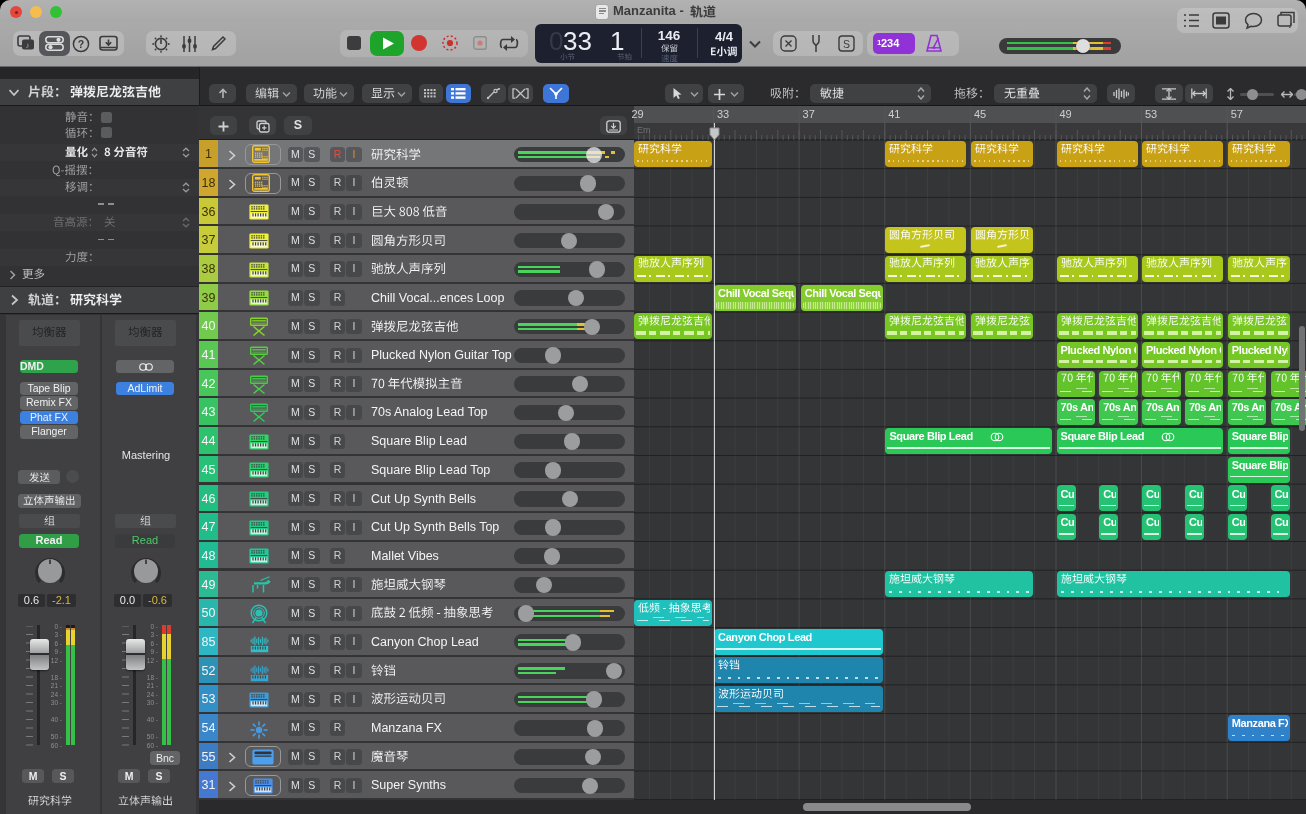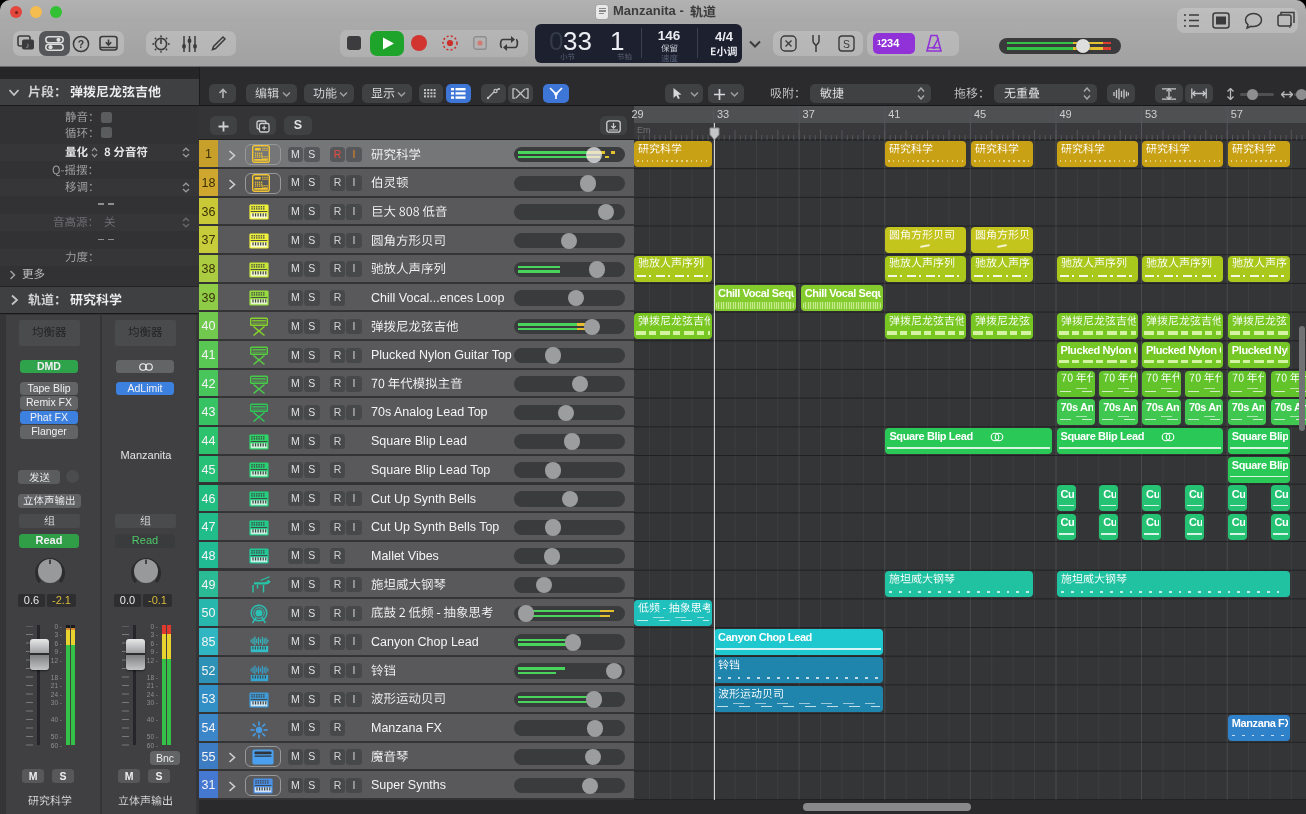--- a/index.html
+++ b/index.html
@@ -518,32 +518,32 @@
 <div style="position:absolute;left:6px;top:315px;width:94px;height:499px;background:#404042;"></div>
 <div style="position:absolute;left:102px;top:315px;width:94px;height:499px;background:#404042;"></div>
     <div style="position:absolute;left:19px;top:320px;width:61px;height:26px;background:#4a4b4d;border-radius:2px;"></div>
     <div style="position:absolute;left:115px;top:320px;width:61px;height:26px;background:#4a4b4d;border-radius:2px;"></div>
     <svg style="position:absolute;left:32.2px;top:326.0px;overflow:visible;" width="34.5" height="13.8">
       <use href="#c27" fill="#242426" transform="translate(0,10.12) scale(0.7188)"></use>
     </svg>
     <svg style="position:absolute;left:128.2px;top:326.0px;overflow:visible;" width="34.5" height="13.8">
       <use href="#c27" fill="#242426" transform="translate(0,10.12) scale(0.7188)"></use>
     </svg>
-    <div style="position:absolute;height:13.5px;border-radius:3.5px;font:10.5px 'Liberation Sans',sans-serif;color:#f0f0f2;text-align:center;line-height:13.5px;left:20px;top:359.5px;width:58px;background:#2fa24c;font-weight:bold;">DMD</div>
+    <div style="position:absolute;height:13.5px;border-radius:3.5px;font:10.5px 'Liberation Sans',sans-serif;color:#f0f0f2;line-height:13.5px;left:20px;top:359.5px;width:58px;background:#2fa24c;font-weight:bold;">DMD</div>
     <div style="position:absolute;height:13.5px;border-radius:3.5px;font:10.5px 'Liberation Sans',sans-serif;color:#f0f0f2;text-align:center;line-height:13.5px;left:20px;top:381.5px;width:58px;background:#626466;">Tape Blip</div>
     <div style="position:absolute;height:13.5px;border-radius:3.5px;font:10.5px 'Liberation Sans',sans-serif;color:#f0f0f2;text-align:center;line-height:13.5px;left:20px;top:396px;width:58px;background:#626466;">Remix FX</div>
     <div style="position:absolute;height:13.5px;border-radius:3.5px;font:10.5px 'Liberation Sans',sans-serif;color:#f0f0f2;text-align:center;line-height:13.5px;left:20px;top:410.5px;width:58px;background:#3c80e0;">Phat FX</div>
     <div style="position:absolute;height:13.5px;border-radius:3.5px;font:10.5px 'Liberation Sans',sans-serif;color:#f0f0f2;text-align:center;line-height:13.5px;left:20px;top:425px;width:58px;background:#626466;">Flanger</div>
     <div style="position:absolute;height:13.5px;border-radius:3.5px;font:10.5px 'Liberation Sans',sans-serif;color:#f0f0f2;text-align:center;line-height:13.5px;left:116px;top:359.5px;width:58px;background:#626466;"></div>
     <svg style="position:absolute;left:138px;top:362.5px" width="16" height="8" viewBox="0 0 16 8">
       <circle cx="5" cy="4" r="3.3" fill="none" stroke="#f0f0f2" stroke-width="1.1"></circle>
       <circle cx="11" cy="4" r="3.3" fill="none" stroke="#f0f0f2" stroke-width="1.1"></circle>
     </svg>
     <div style="position:absolute;height:13.5px;border-radius:3.5px;font:10.5px 'Liberation Sans',sans-serif;color:#f0f0f2;text-align:center;line-height:13.5px;left:116px;top:381.5px;width:58px;background:#3c80e0;">AdLimit</div>
-    <div style="position:absolute;left:116px;top:449px;width:60px;text-align:center;font:11px 'Liberation Sans',sans-serif;color:#e4e4e6;">Manzanita</div>
+    <div style="position:absolute;left:116px;top:449px;width:60px;text-align:center;font:11px 'Liberation Sans',sans-serif;color:#e4e4e6;">Mastering</div>
     <div style="position:absolute;left:18px;top:470px;width:42px;height:13.5px;border-radius:3.5px;background:#5a5c5e;"></div>
     <svg style="position:absolute;left:28.5px;top:471.5px;overflow:visible;" width="21.0" height="12.6">
       <use href="#c28" fill="#f0f0f2" transform="translate(0,9.24) scale(0.6562)"></use>
     </svg>
     <div style="position:absolute;left:66px;top:470px;width:13px;height:13px;border-radius:50%;background:#4a4c4e;"></div>
     <div style="position:absolute;left:18px;top:493.5px;width:63px;height:14px;border-radius:3.5px;background:#606264;"></div>
     <svg style="position:absolute;left:23.2px;top:495.0px;overflow:visible;" width="52.5" height="12.6">
       <use href="#c29" fill="#f0f0f2" transform="translate(0,9.24) scale(0.6562)"></use>
     </svg>
     <div style="position:absolute;left:19px;top:514px;width:61px;height:13.5px;background:#4a4b4d;border-radius:2px;"></div>
@@ -564,21 +564,21 @@
 </svg>
     <svg style="position:absolute;left:129.5px;top:556px" width="32" height="32" viewBox="0 0 32 32">
  <path d="M6 26 A13.5 13.5 0 1 1 26 26" fill="none" stroke="#2c2c2e" stroke-width="3"></path>
  <circle cx="16" cy="15" r="12" fill="#97999b"></circle>
  <path d="M16 3.5 L16 8" stroke="#3a3a3c" stroke-width="1.8"></path>
 
 </svg>
     <div style="position:absolute;top:593.5px;height:13px;background:#2e2e30;border-radius:2px;font:11px 'Liberation Sans',sans-serif;text-align:center;line-height:13px;left:18px;width:27px;color:#e8e8ea;">0.6</div>
     <div style="position:absolute;top:593.5px;height:13px;background:#2e2e30;border-radius:2px;font:11px 'Liberation Sans',sans-serif;text-align:center;line-height:13px;left:47px;width:29px;color:#d7b93f;">-2.1</div>
     <div style="position:absolute;top:593.5px;height:13px;background:#2e2e30;border-radius:2px;font:11px 'Liberation Sans',sans-serif;text-align:center;line-height:13px;left:114px;width:27px;color:#e8e8ea;">0.0</div>
-    <div style="position:absolute;top:593.5px;height:13px;background:#2e2e30;border-radius:2px;font:11px 'Liberation Sans',sans-serif;text-align:center;line-height:13px;left:143px;width:29px;color:#d7b93f;">-0.1</div>
+    <div style="position:absolute;top:593.5px;height:13px;background:#2e2e30;border-radius:2px;font:11px 'Liberation Sans',sans-serif;text-align:center;line-height:13px;left:143px;width:29px;color:#d7b93f;">-0.6</div>
     <div style="position:absolute;left:37px;top:625px;width:2.5px;height:120px;background:#26262a;"></div>
     <svg style="position:absolute;left:26px;top:625.5px" width="8" height="120" stroke="#77797b" stroke-width="1">
       <path d="M0 0.0 h7"></path>
       <path d="M0 8.5 h7"></path>
       <path d="M0 17.0 h7"></path>
       <path d="M0 25.5 h7"></path>
       <path d="M0 34.0 h7"></path>
       <path d="M0 42.5 h7"></path>
       <path d="M0 51.0 h7"></path>
       <path d="M0 59.5 h7"></path>

